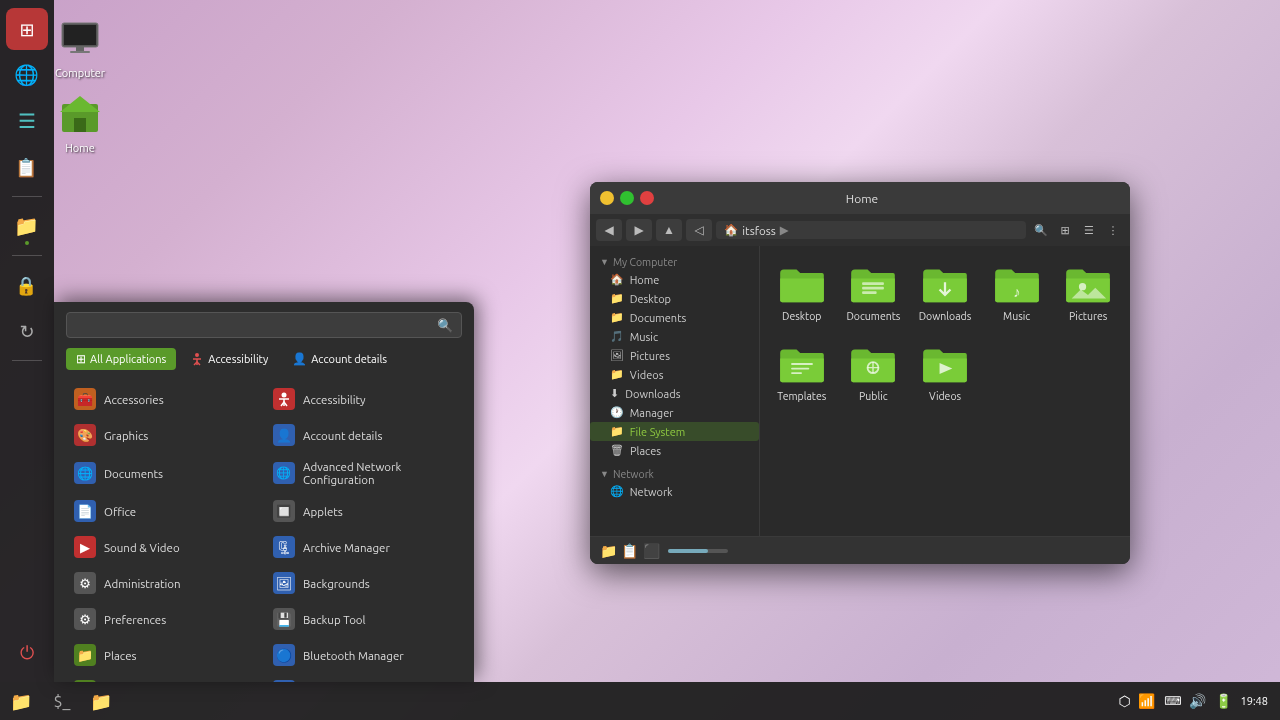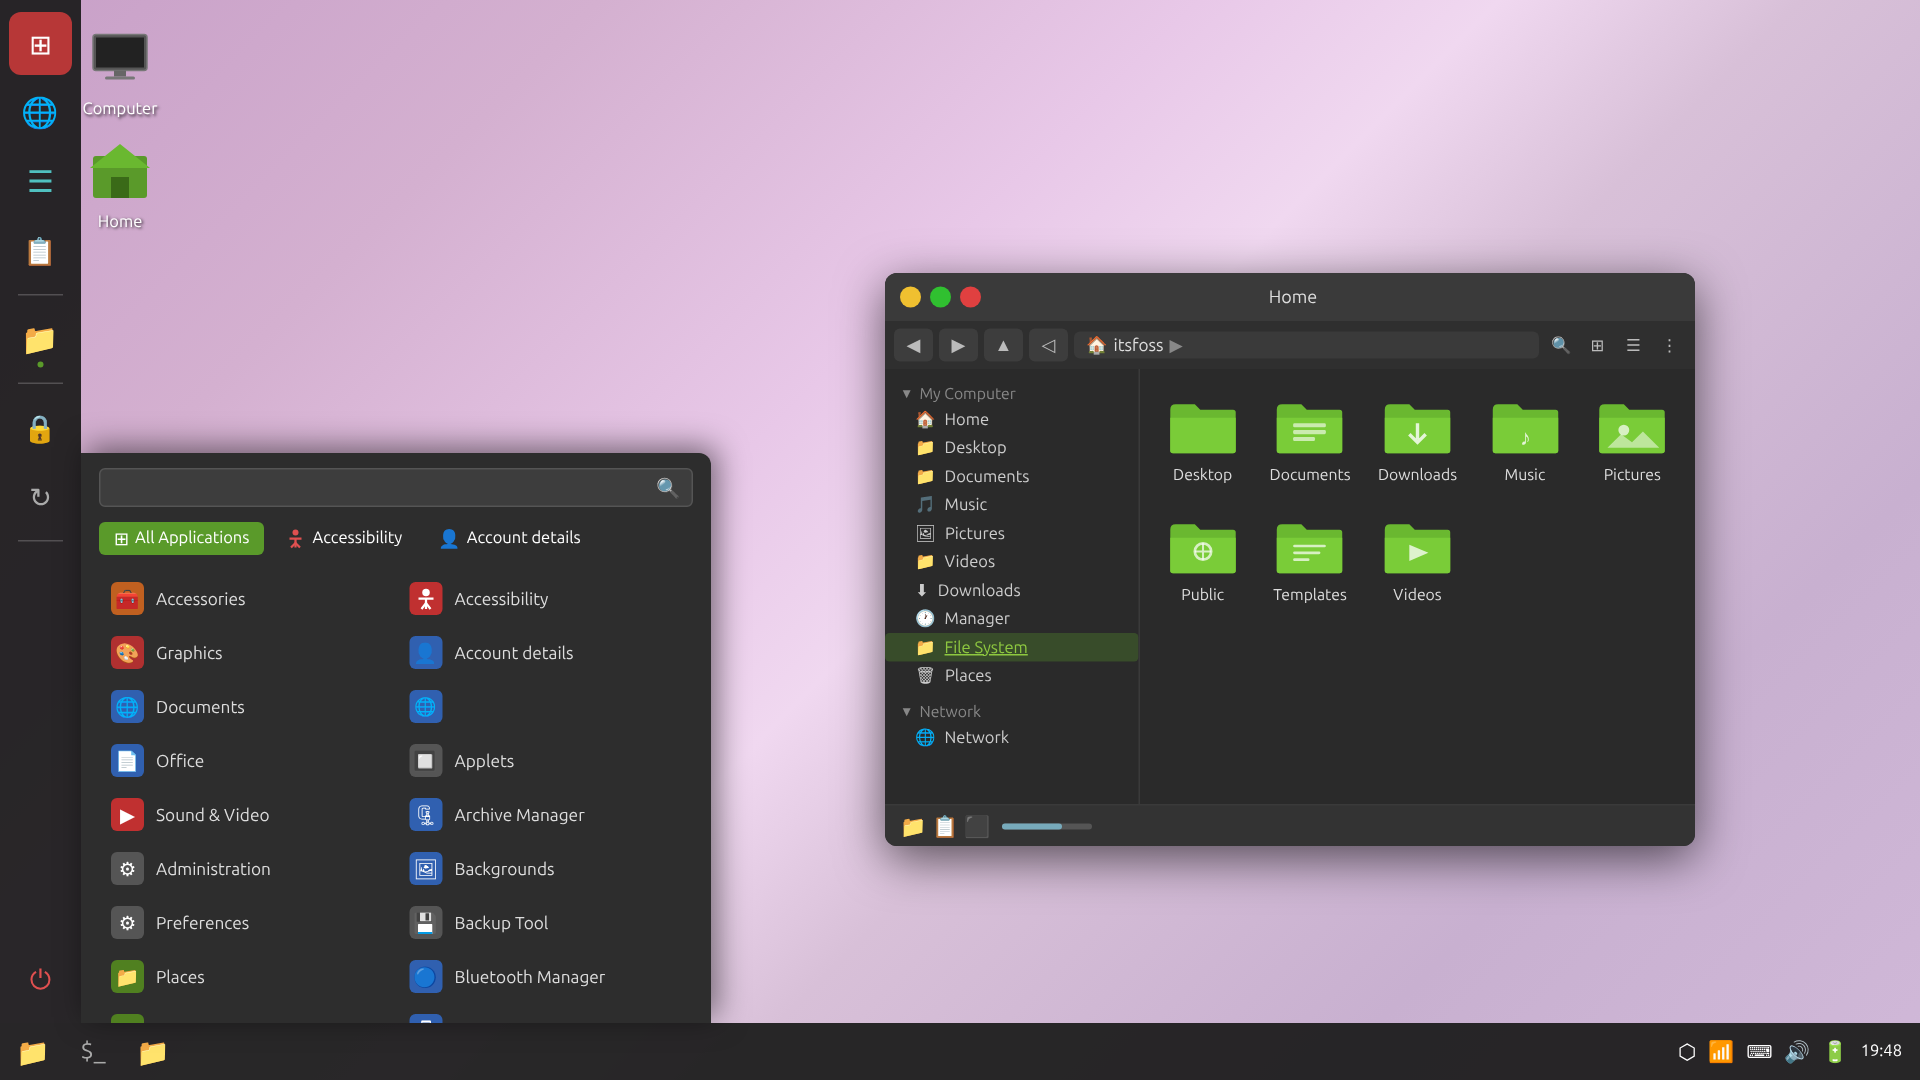--- a/index.html
+++ b/index.html
@@ -513,20 +513,21 @@
     <div class="app-item">
       <div class="app-icon" style="background:#3060b0;">
           <span style="color:white;font-size:13px;">🌐</span>
         </div>
       <span>Documents</span>
     </div>
     <div class="app-item">
       <div class="app-icon" style="background:#3060b0;">
           <span style="color:white;font-size:12px;">🌐</span>
         </div>
+      <span>Advanced Network Configuration</span>
     </div>
 
     <div class="app-item">
       <div class="app-icon" style="background:#3060b0;">
           <span style="color:white;font-size:13px;">📄</span>
         </div>
       <span>Office</span>
     </div>
     <div class="app-item">
       <div class="app-icon" style="background:#555;">
@@ -667,21 +668,21 @@
         <div class="fm-sidebar-item">
           <span>⬇</span>
           <span>Downloads</span>
         </div>
         <div class="fm-sidebar-item">
           <span>🕐</span>
           <span>Manager</span>
         </div>
         <div class="fm-sidebar-item active">
           <span>📁</span>
-          <span style="text-decoration:underline;">File System</span>
+          <span style="">File System</span>
         </div>
         <div class="fm-sidebar-item">
           <span>🗑</span>
           <span>Places</span>
         </div>
       </div>
       <div class="fm-sidebar-section">
         <div class="fm-sidebar-header">
           <span style="font-size:9px;">▼</span>
           <span>Network</span>
@@ -750,38 +751,38 @@
           </svg>
         </div>
         <span>Pictures</span>
       </div>
 
       <div class="fm-folder">
         <div class="fm-folder-icon">
           <svg class="folder-svg" viewBox="0 0 52 44">
             <path d="M2 10 Q2 6 6 6 L20 6 L24 10 L48 10 Q50 10 50 12 L50 40 Q50 42 48 42 L4 42 Q2 42 2 40 Z" fill="#6ab830"></path>
             <path d="M2 16 L50 16 L50 40 Q50 42 48 42 L4 42 Q2 42 2 40 Z" fill="#7acc38"></path>
-            <circle cx="26" cy="26" r="6" stroke="white" stroke-width="2" fill="none" opacity="0.7"></circle>
-            <path d="M20 26 L32 26 M26 20 L26 32" stroke="white" stroke-width="1.5" opacity="0.7"></path>
+            <rect x="14" y="21" width="24" height="2" rx="1" fill="white" opacity="0.7"></rect>
+            <rect x="14" y="26" width="20" height="2" rx="1" fill="white" opacity="0.7"></rect>
+            <rect x="14" y="31" width="12" height="2" rx="1" fill="white" opacity="0.7"></rect>
           </svg>
         </div>
-        <span>Public</span>
+        <span>Templates</span>
       </div>
 
       <div class="fm-folder">
         <div class="fm-folder-icon">
           <svg class="folder-svg" viewBox="0 0 52 44">
             <path d="M2 10 Q2 6 6 6 L20 6 L24 10 L48 10 Q50 10 50 12 L50 40 Q50 42 48 42 L4 42 Q2 42 2 40 Z" fill="#6ab830"></path>
             <path d="M2 16 L50 16 L50 40 Q50 42 48 42 L4 42 Q2 42 2 40 Z" fill="#7acc38"></path>
-            <rect x="14" y="21" width="24" height="2" rx="1" fill="white" opacity="0.7"></rect>
-            <rect x="14" y="26" width="20" height="2" rx="1" fill="white" opacity="0.7"></rect>
-            <rect x="14" y="31" width="12" height="2" rx="1" fill="white" opacity="0.7"></rect>
+            <circle cx="26" cy="26" r="6" stroke="white" stroke-width="2" fill="none" opacity="0.7"></circle>
+            <path d="M20 26 L32 26 M26 20 L26 32" stroke="white" stroke-width="1.5" opacity="0.7"></path>
           </svg>
         </div>
-        <span>Templates</span>
+        <span>Public</span>
       </div>
 
       <div class="fm-folder">
         <div class="fm-folder-icon">
           <svg class="folder-svg" viewBox="0 0 52 44">
             <path d="M2 10 Q2 6 6 6 L20 6 L24 10 L48 10 Q50 10 50 12 L50 40 Q50 42 48 42 L4 42 Q2 42 2 40 Z" fill="#6ab830"></path>
             <path d="M2 16 L50 16 L50 40 Q50 42 48 42 L4 42 Q2 42 2 40 Z" fill="#7acc38"></path>
             <polygon points="20,21 20,33 34,27" fill="white" opacity="0.75"></polygon>
           </svg>
         </div>

